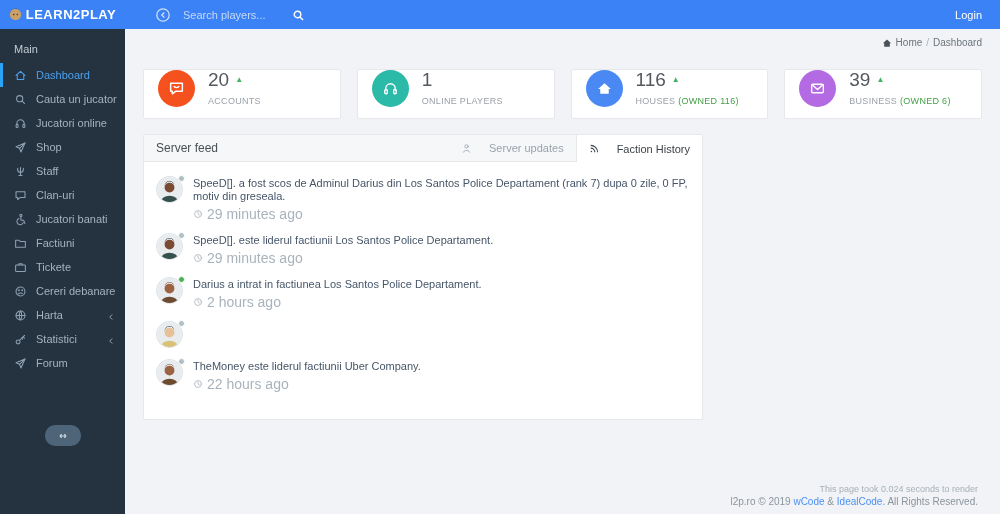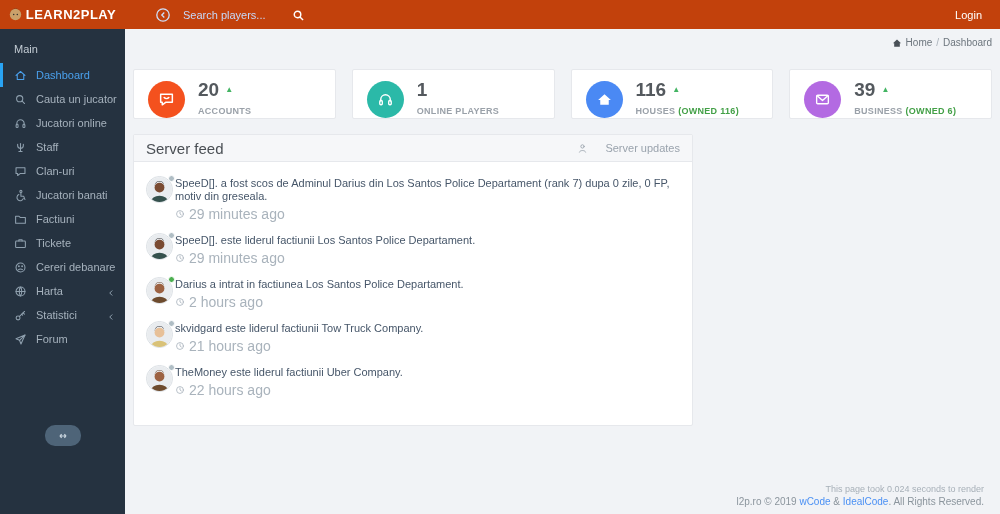--- a/index.html
+++ b/index.html
@@ -1,20 +1,20 @@
 <!DOCTYPE html>
 <html><head>
 <meta charset="utf-8">
 <style>
   * { box-sizing: border-box; margin: 0; padding: 0; }
   html,body { width:1000px; height:514px; overflow:hidden; }
   body { font-family:"Liberation Sans", sans-serif; background:#f1f3f6; position:relative; }
 
   
-  .topbar { height:29px; background:#c2410c; display:flex; align-items:center; color:#fff; }
+  .topbar { height:29px; background:#3b82f6; display:flex; align-items:center; color:#fff; }
   .logo-box { width:125px; display:flex; align-items:center; justify-content:center; gap:4px; }
   .logo-text { font-size:13px; font-weight:bold; letter-spacing:.5px; color:#fff; }
   .tb-collapse { margin-left:30px; width:16px; height:16px; color:#cfe0fb; cursor:pointer; }
   .tb-search { margin-left:12px; width:95px; background:transparent; border:none; outline:none;
                color:#fff; font-size:11px; }
   .tb-search::placeholder { color:#c6d9fa; }
   .tb-search-icon { width:13px; height:13px; color:#fff; margin-left:14px; cursor:pointer; }
   .tb-spacer { flex:1; }
   .tb-login { color:#fff; font-size:11px; margin-right:18px; cursor:pointer; }
 
@@ -30,62 +30,62 @@
   .side-item .chev { margin-left:auto; margin-right:10px; width:8px; height:8px; color:#8fa0ae; }
   .side-item.active { color:#4aa0ec; }
   .side-item.active .icon { color:#4aa0ec; }
   .side-item.active::before { content:""; position:absolute; left:0; top:0; bottom:0; width:3px; background:#29a3f3; }
   .side-collapse { position:absolute; left:50%; transform:translateX(-50%); top:396px;
                    width:36px; height:21px; border-radius:10px; background:#4e6478;
                    display:flex; align-items:center; justify-content:center; color:#c6d2dc; cursor:pointer; }
   .side-collapse svg { width:14px; height:14px; }
 
   
-  .content { flex:1; position:relative; padding:0 8px; }
+  .content { flex:1; position:relative; padding:0 18px; }
   .breadcrumb { display:flex; justify-content:flex-end; align-items:center; gap:4px;
                 margin-top:8px; font-size:10px; color:#6c757d; }
   .breadcrumb .bc-home-icon { width:10px; height:10px; color:#495057; display:inline-flex; }
   .breadcrumb .sep { color:#aab2ba; }
   .breadcrumb a { color:#6c757d; text-decoration:none; cursor:pointer; }
 
   
   .cards { display:flex; gap:16px; margin-top:21px; }
   .card { flex:1; background:#fff; border:1px solid #e6e8ec; border-radius:2px; height:50px;
-          display:flex; align-items:flex-end; padding-left:14px; gap:13px;font-weight:bold; }
+          display:flex; align-items:flex-start; padding-left:14px; gap:13px; }
   .card .circle { width:37px; height:37px; border-radius:50%; display:flex; align-items:center;
                   justify-content:center; color:#fff; flex-shrink:0; }
   .card .circle svg { width:17px; height:17px; }
   .card .num-row { font-size:19px; color:#54595e; line-height:20px; display:flex; align-items:center; gap:6px; }
   .card .caret { color:#43b463; font-size:8px; }
   .card .lbl-row { font-size:9px; color:#9aa1a9; letter-spacing:.3px; margin-top:2px; }
   .card .owned { color:#43a047; }
 
   
   .panel { margin-top:15px; width:560px; background:#fff; border:1px solid #e6e8ec; border-radius:2px; }
   .panel-header { height:27px; background:#f6f7f9; border-bottom:1px solid #e6e8ec;
                   display:flex; align-items:stretch; }
-  .panel-title { font-size:15px; color:#4a4f54; align-self:center; padding-left:12px; flex:1; }
+  .panel-title { font-size:12px; color:#4a4f54; align-self:center; padding-left:12px; flex:1; }
   .tab { display:flex; align-items:center; gap:17px; padding:0 12px; font-size:11px;
          color:#9aa3ad; background:transparent; border:none; cursor:pointer;
          font-family:"Liberation Sans", sans-serif; }
   .tab svg { width:11px; height:11px; }
   .tab.active { background:#fff; color:#3c4349; border-left:1px solid #e6e8ec; margin-bottom:-1px; }
 
   .panel-body { padding:14px 14px 16px 12px; min-height:195px; }
-  .feed-item { display:flex; gap:2px; margin-bottom:11px; }
+  .feed-item { display:flex; gap:10px; margin-bottom:11px; }
   .avatar-wrap { position:relative; width:27px; height:27px; flex-shrink:0; }
   .avatar { width:27px; height:27px; border-radius:50%; overflow:hidden; border:1px solid #d9dee3; display:block; }
   .status-dot { position:absolute; top:-1px; right:-2px; width:7px; height:7px; border-radius:50%;
                 border:1px solid #fff; }
   .ftext { font-size:11px; color:#465669; line-height:13px; padding-top:1px; }
   .ftime { font-size:14px; color:#a9b3bc; margin-top:3px; display:flex; align-items:center; gap:4px; }
   .ftime svg { width:10px; height:10px; }
 
   
-  .footer { position:absolute; right:16px; bottom:7px; text-align:right; }
+  .footer { position:absolute; right:22px; bottom:7px; text-align:right; }
   .footer .l1 { font-size:9px; color:#a7b0b8; }
   .footer .l2 { font-size:10px; color:#8b959d; margin-top:2px; }
   .footer .l2 a { color:#4a90f4; text-decoration:none; cursor:pointer; }
 </style>
 </head>
 <body>
 
 <div class="topbar">
   <div class="logo-box">
     <span style="display:inline-flex;width:13px;height:13px;">
@@ -147,20 +147,30 @@
               <rect x="2.6" y="9" width="2.4" height="4" rx="1"></rect>
               <rect x="11" y="9" width="2.4" height="4" rx="1"></rect>
             </svg>
           </span>
     <span>Jucatori online</span>
 
   </div>
   <div class="side-item">
     <span class="icon">
             <svg viewBox="0 0 16 16" fill="none" stroke="currentColor" stroke-width="1.3" stroke-linecap="round" stroke-linejoin="round">
+              <path d="M13.5 2.5 2.5 7.2l4.3 1.8 1.8 4.5 4.9-11z"></path>
+              <path d="M6.8 9 13.5 2.5"></path>
+            </svg>
+          </span>
+    <span>Shop</span>
+
+  </div>
+  <div class="side-item">
+    <span class="icon">
+            <svg viewBox="0 0 16 16" fill="none" stroke="currentColor" stroke-width="1.3" stroke-linecap="round" stroke-linejoin="round">
               <path d="M8 3v10"></path>
               <path d="M4.5 4v1.5a3.5 3.5 0 0 0 7 0V4"></path>
               <path d="M6 13h4"></path>
             </svg>
           </span>
     <span>Staff</span>
 
   </div>
   <div class="side-item">
     <span class="icon">
@@ -336,20 +346,30 @@
         <div id="tabs" style="display:flex;align-items:stretch;">
   <button class="tab">
     <span style="display:inline-flex;width:11px;height:11px;">
                 <svg viewBox="0 0 16 16" fill="none" stroke="currentColor" stroke-width="1.3" stroke-linecap="round" stroke-linejoin="round">
                   <circle cx="8" cy="5" r="2.4"></circle>
                   <path d="M3.5 13.2c.6-3.2 8.4-3.2 9 0"></path>
                 </svg>
               </span>
     <span>Server updates</span>
   </button>
+  <button class="tab active">
+    <span style="display:inline-flex;width:11px;height:11px;">
+                <svg viewBox="0 0 16 16" fill="none" stroke="currentColor" stroke-width="1.6">
+                  <circle cx="3.5" cy="12.5" r="1.1" fill="currentColor" stroke="none"></circle>
+                  <path d="M2.5 7.5a6 6 0 0 1 6 6"></path>
+                  <path d="M2.5 3.5a10 10 0 0 1 10 10"></path>
+                </svg>
+              </span>
+    <span>Faction History</span>
+  </button>
           </div>
       </div>
       <div class="panel-body" id="feed">
   <div class="feed-item">
     <span class="avatar-wrap">
               <svg viewBox="0 0 32 32" class="avatar">
                 <circle cx="16" cy="16" r="16" fill="#e9ecef"></circle>
                 <path d="M5 32a11 8 0 0 1 22 0z" fill="#35514d"></path>
                 <circle cx="16" cy="13.5" r="6.3" fill="#7a4b32"></circle>
                 <path d="M9.7 12a6.3 6.3 0 0 1 12.6 0c0-2.5-1.4-6.8-6.3-6.8S9.7 9.5 9.7 12z" fill="#1d1d1d"></path>
@@ -418,32 +438,20 @@
   <div class="feed-item">
     <span class="avatar-wrap">
               <svg viewBox="0 0 32 32" class="avatar">
                 <circle cx="16" cy="16" r="16" fill="#e9ecef"></circle>
                 <path d="M5 32a11 8 0 0 1 22 0z" fill="#d9c278"></path>
                 <circle cx="16" cy="13.5" r="6.3" fill="#e7c098"></circle>
                 <path d="M9.7 12a6.3 6.3 0 0 1 12.6 0c0-2.5-1.4-6.8-6.3-6.8S9.7 9.5 9.7 12z" fill="#23242a"></path>
               </svg>
       <span class="status-dot" style="background:#b0bec5"></span>
     </span>
-    <span class="fbody">
-      <div class="ftext">skvidgard este liderul factiunii Tow Truck Company.</div>
-      <div class="ftime">
-        <span style="display:inline-flex;width:10px;height:10px;">
-                  <svg viewBox="0 0 16 16" fill="none" stroke="currentColor" stroke-width="1.3" stroke-linecap="round" stroke-linejoin="round">
-                    <circle cx="8" cy="8" r="5.5"></circle>
-                    <path d="M8 4.8V8l2.2 1.6"></path>
-                  </svg>
-                </span>
-        <span>21 hours ago</span>
-      </div>
-    </span>
   </div>
   <div class="feed-item">
     <span class="avatar-wrap">
               <svg viewBox="0 0 32 32" class="avatar">
                 <circle cx="16" cy="16" r="16" fill="#e9ecef"></circle>
                 <path d="M5 32a11 8 0 0 1 22 0z" fill="#6d4b2e"></path>
                 <circle cx="16" cy="13.5" r="6.3" fill="#9c6242"></circle>
                 <path d="M9.7 12a6.3 6.3 0 0 1 12.6 0c0-2.5-1.4-6.8-6.3-6.8S9.7 9.5 9.7 12z" fill="#5e3c22"></path>
               </svg>
       <span class="status-dot" style="background:#b0bec5"></span>

